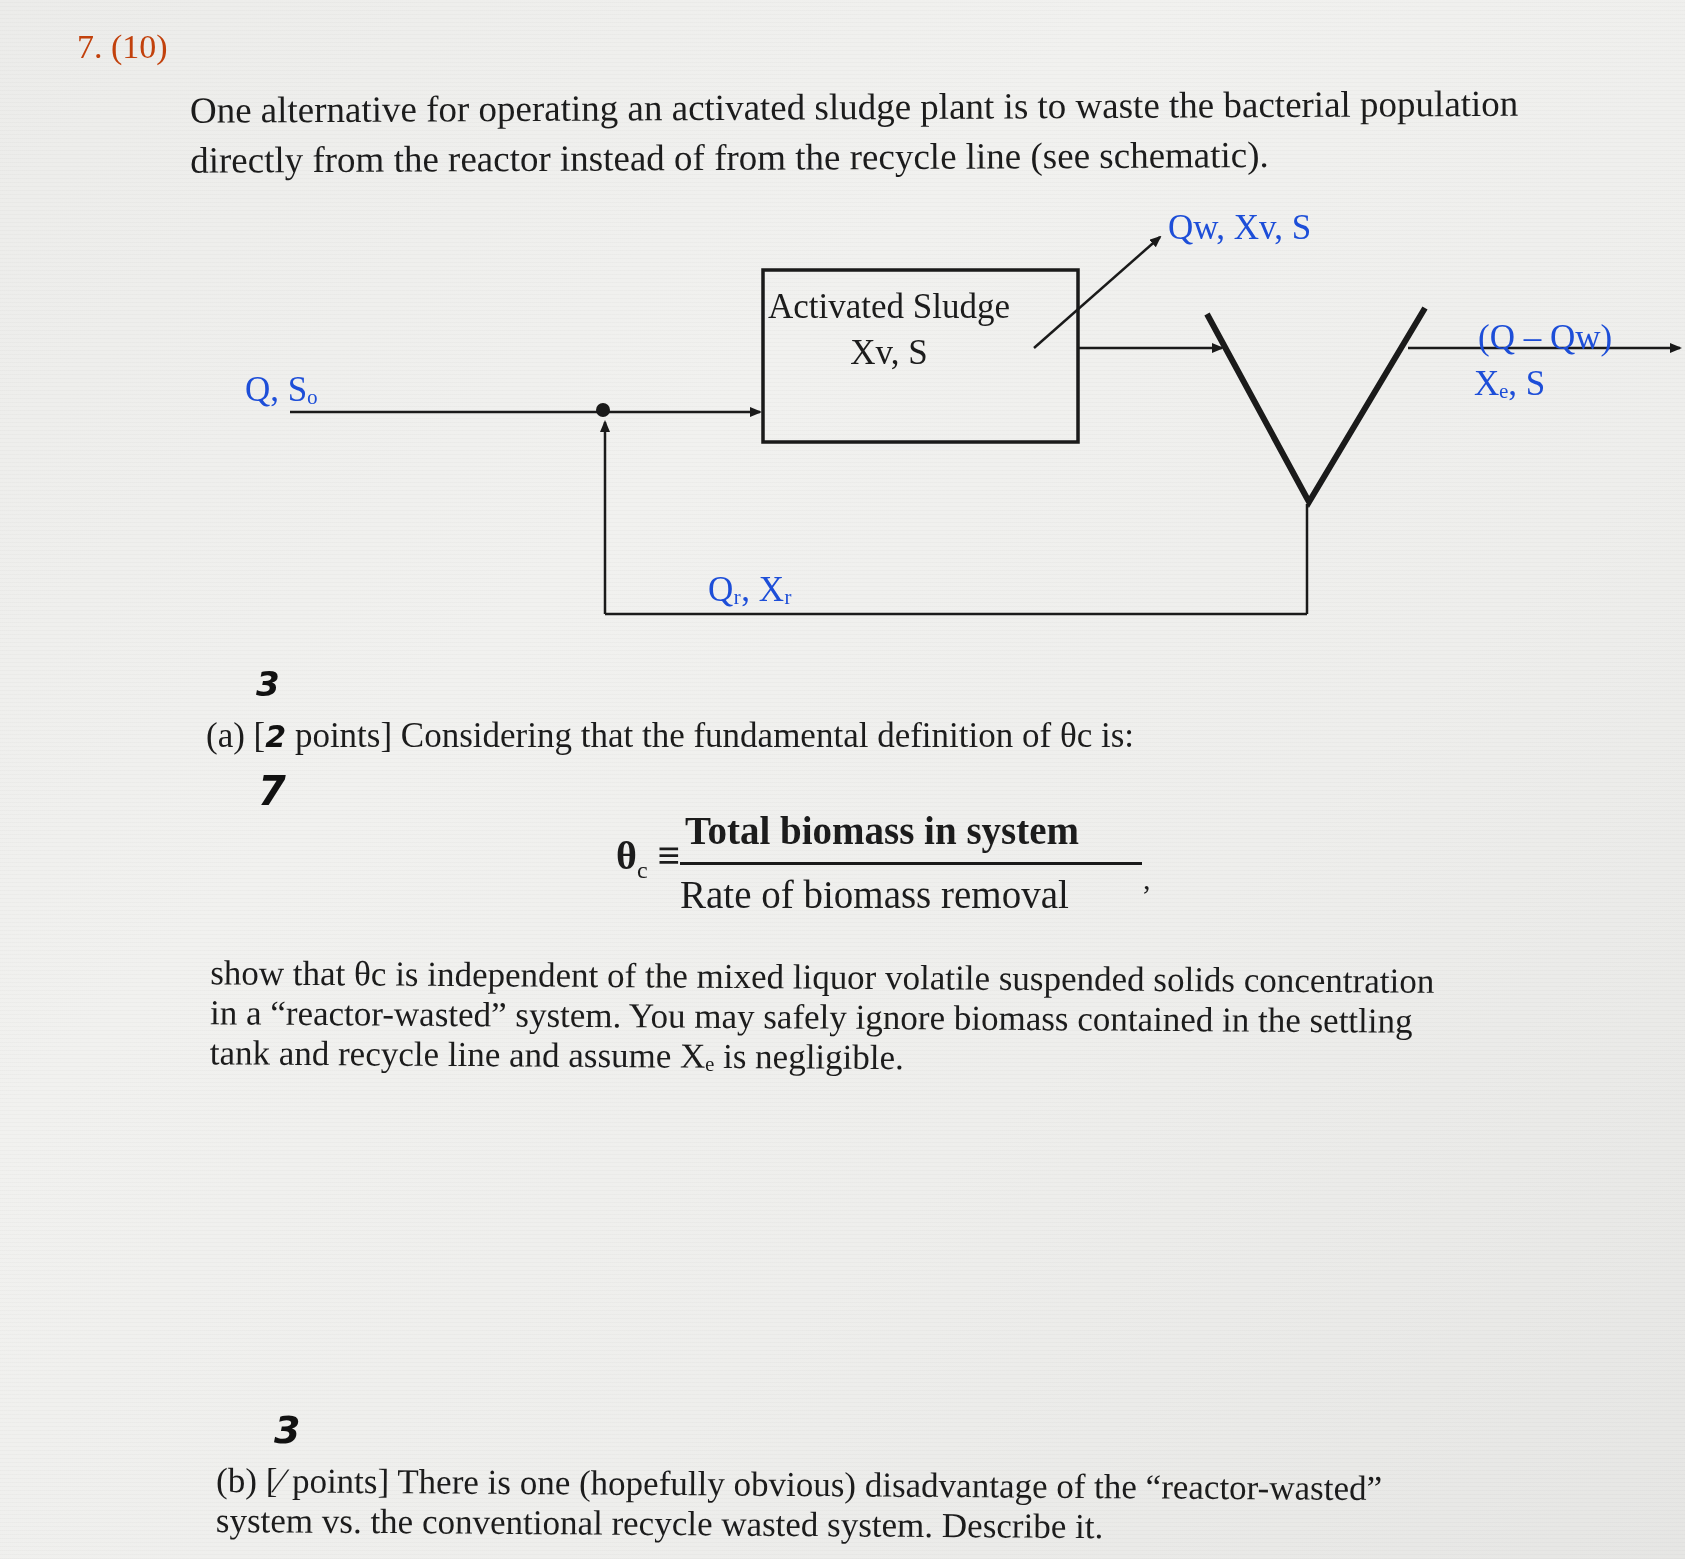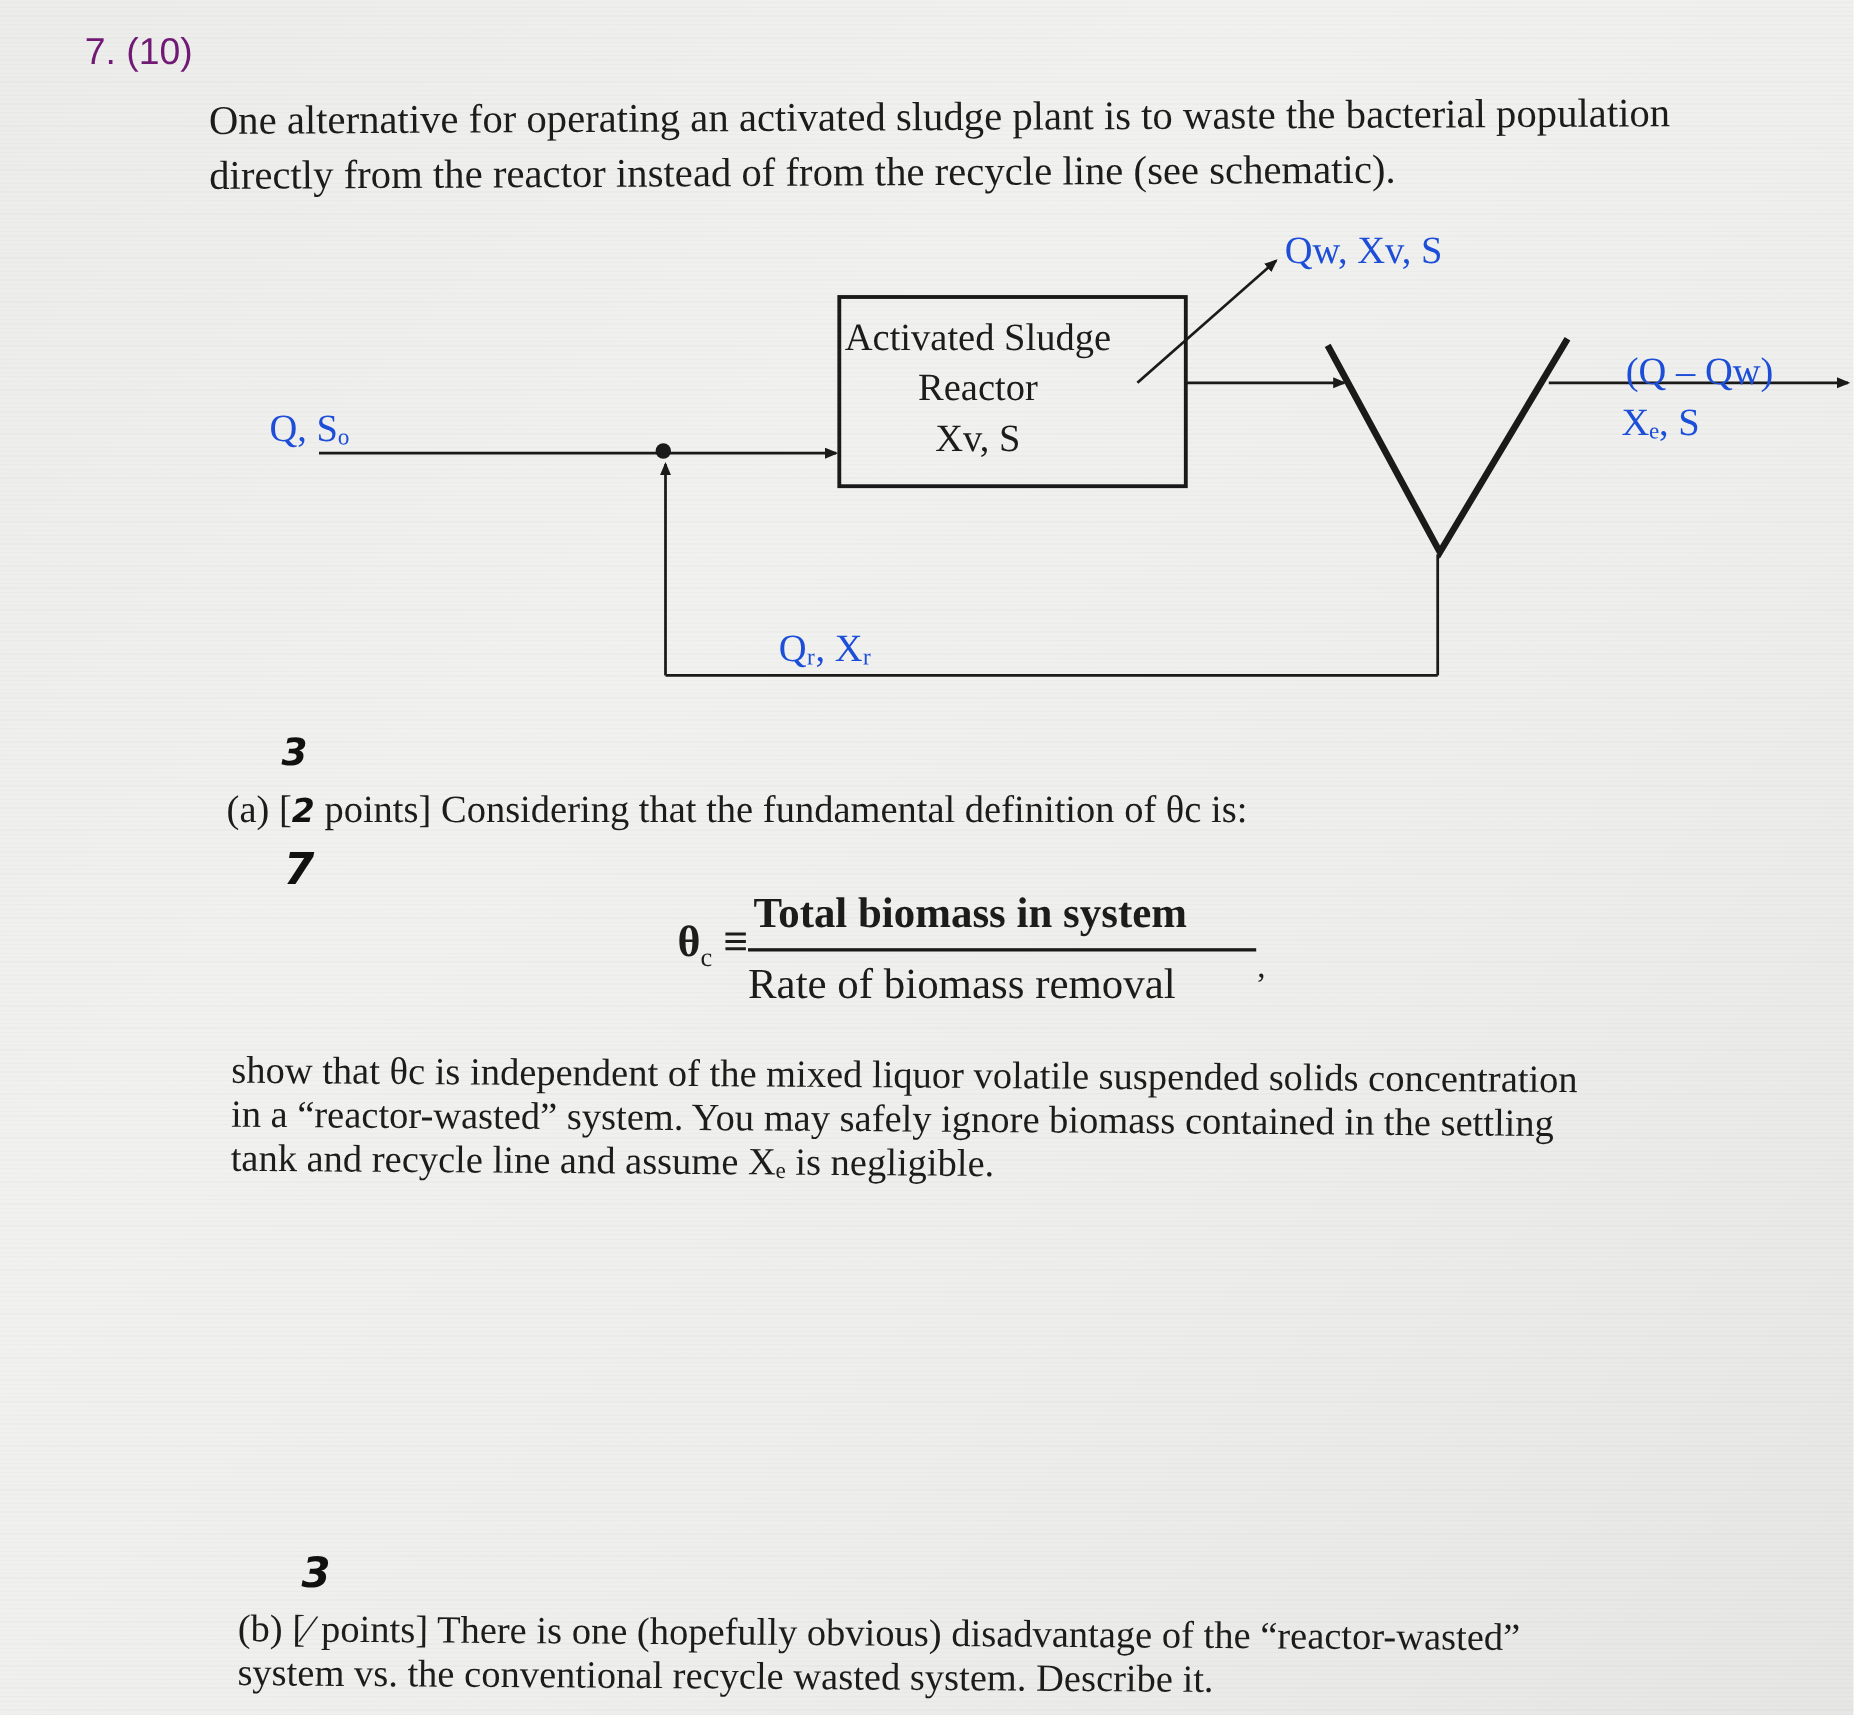--- a/index.html
+++ b/index.html
@@ -7,21 +7,21 @@
     width: 1685px; height: 1559px; overflow: hidden; position: relative;
     background: linear-gradient(135deg, #ececea 0%, #f1f1ef 35%, #eeeeec 65%, #e6e6e4 100%);
     font-family: "Liberation Serif", "DejaVu Serif", serif;
     color: #1c1c1c;
   }
   body::before {
     content: ""; position: absolute; inset: 0; pointer-events: none;
     background: repeating-linear-gradient(0deg, rgba(0,0,0,0.018) 0px, rgba(0,0,0,0.018) 1px, transparent 1px, transparent 4px);
   }
   .abs { position: absolute; }
-  .qnum { left: 77px; top: 28px; font-family: Liberation Sans, sans-serif; font-size: 34px; color: #701a75; }
+  .qnum { left: 77px; top: 28px; font-family: Liberation Serif, serif; font-size: 34px; color: #c2410c; }
   .intro { left: 190px; top: 82px; font-size: 37px; line-height: 50px; width: 1420px; transform: rotate(-0.3deg); }
   .intro div { white-space: nowrap; }
   .diagram { left: 0; top: 0; }
   .lbl { font-size: 35px; white-space: nowrap; color: #1d4ed8; }
   .box-text { left: 762px; top: 284px; width: 254px; text-align: center; font-size: 35px; line-height: 46px; }
   .parta { left: 206px; top: 716px; font-size: 35px; white-space: nowrap; }
   .theta { left: 616px; top: 832px; font-size: 40px; font-weight: bold; }
   .theta sub { font-size: 24px; font-weight: normal; }
   .num { left: 685px; top: 808px; font-size: 39px; font-weight: bold; white-space: nowrap; text-align: center; }
   .den { left: 680px; top: 872px; font-size: 39px; font-weight: normal; white-space: nowrap; }
@@ -70,21 +70,20 @@
   <line x1="1078" y1="348" x2="1222" y2="348" stroke="#1a1a1a" stroke-width="2.5" marker-end="url(#arr)"></line>
 
   <polyline points="1207,314 1309,502 1425,308" fill="none" stroke="#1a1a1a" stroke-width="6" stroke-linejoin="miter"></polyline>
 
   <line x1="1408" y1="348" x2="1680" y2="348" stroke="#1a1a1a" stroke-width="2.5" marker-end="url(#arr)"></line>
 </svg>
 
 <div class="abs lbl" style="left:245px; top:370px;">Q, Sₒ</div>
 <div class="abs box-text">
   <div>Activated Sludge</div>
-  <div>Reactor</div>
   <div>Xv, S</div>
 </div>
 <div class="abs lbl" style="left:1168px; top:208px;">Qw, Xv, S</div>
 <div class="abs lbl" style="left:1478px; top:318px;">(Q – Qw)</div>
 <div class="abs lbl" style="left:1474px; top:364px;">Xₑ, S</div>
 <div class="abs lbl" style="left:708px; top:570px;">Qᵣ, Xᵣ</div>
 
 <div class="abs hand" style="left:256px; top:664px; font-size:34px;">3</div>
 <div class="abs hand" style="left:258px; top:768px; font-size:40px;">7</div>
 <div class="abs parta">

